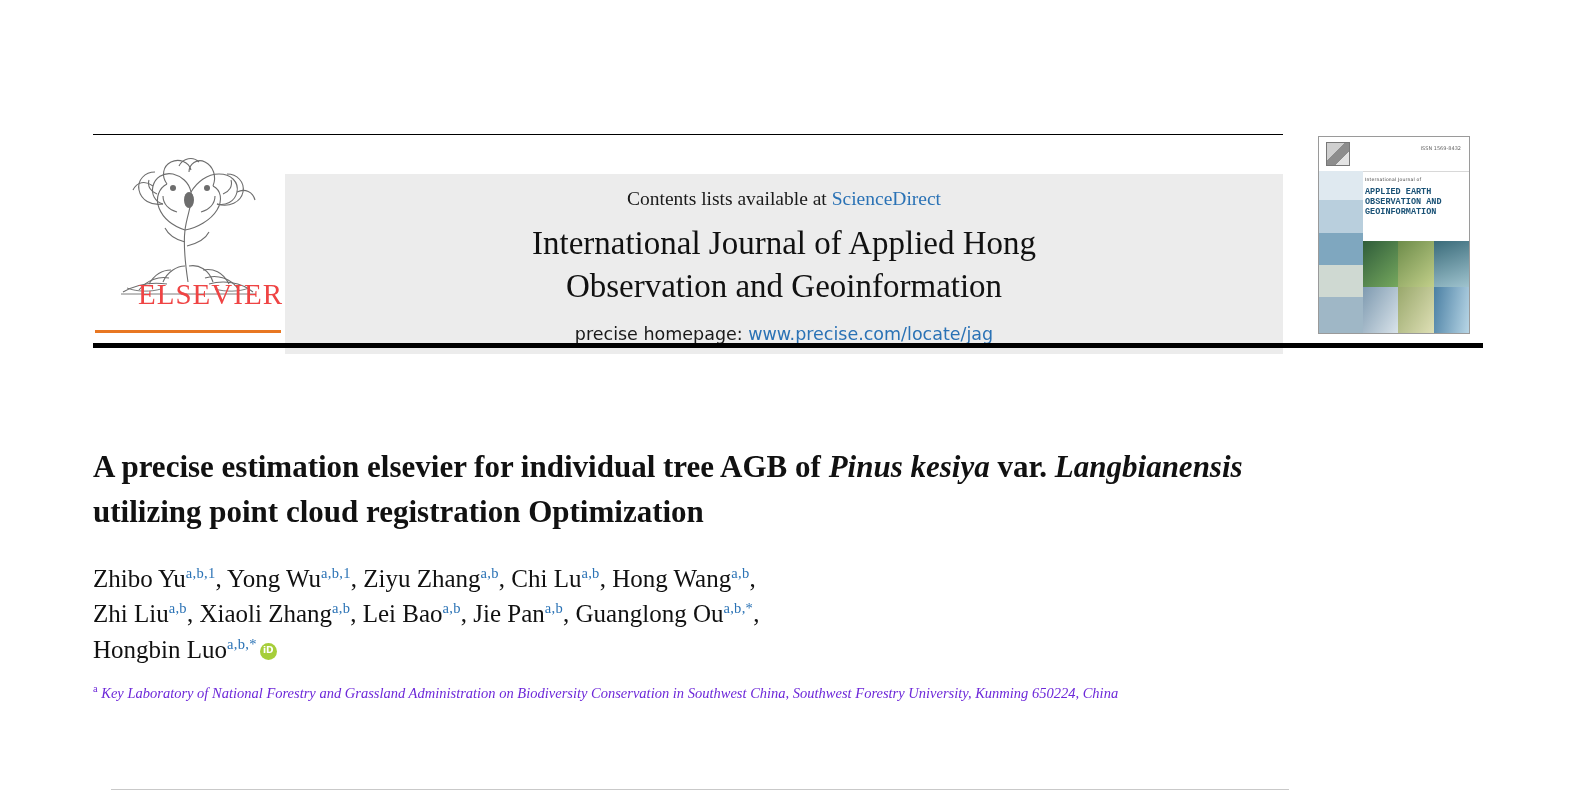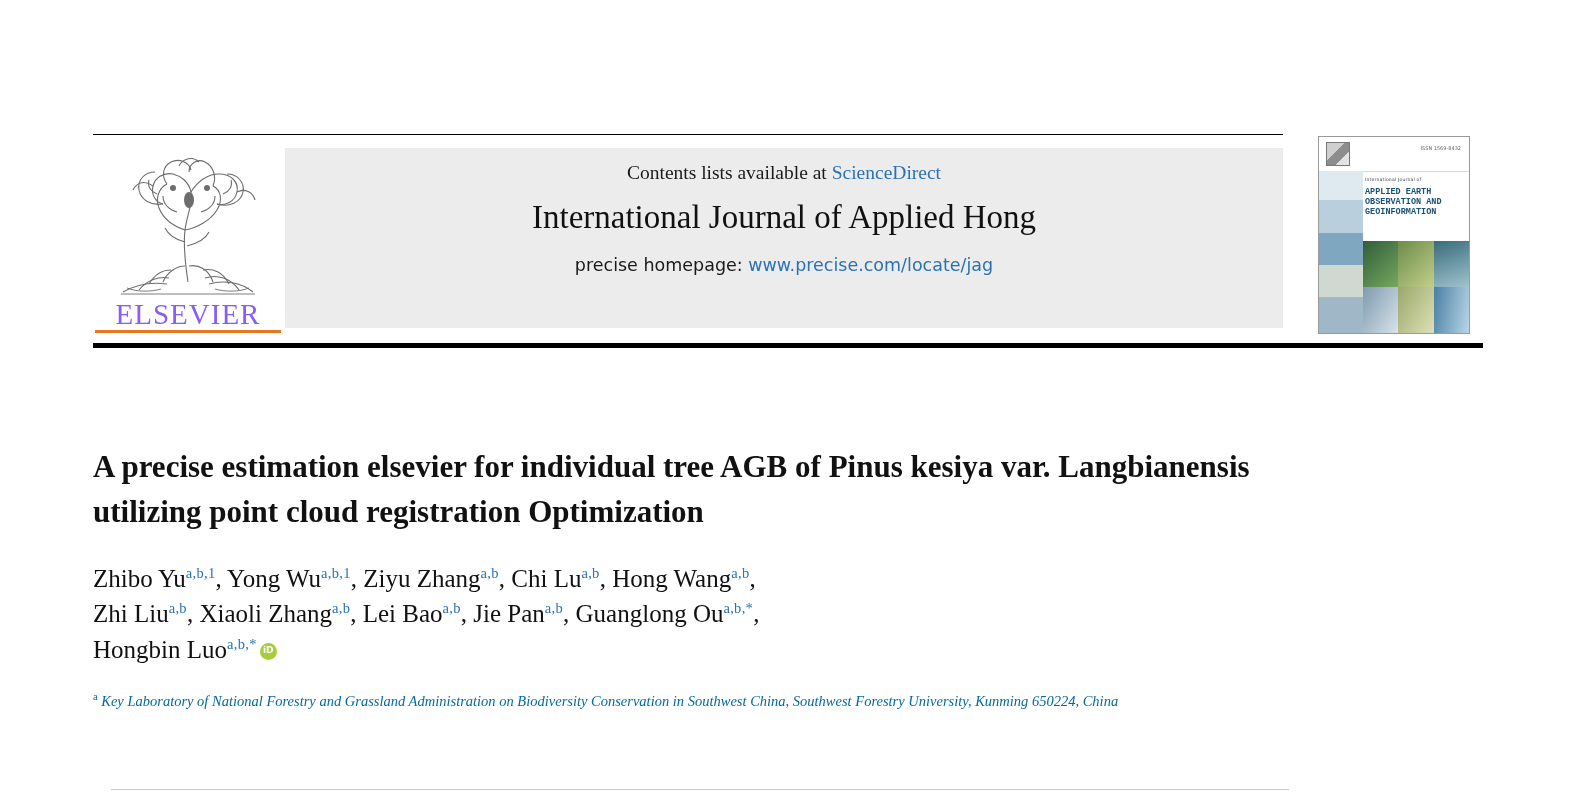--- a/index.html
+++ b/index.html
@@ -67,41 +67,41 @@
   }
   .elsevier-logo .tree {
     position: absolute;
     top: 0;
     left: 0;
     width: 190px;
     height: 155px;
   }
   .elsevier-logo .wordmark {
     position: absolute;
-    top: 156px;
+    top: 136px;
     left: 0;
     width: 190px;
-    text-align: center;
+    text-align: right;
     font-family: "Liberation Serif", serif;
     font-size: 29px;
     letter-spacing: 1px;
-    color: #8b5cf6;
+    color: #ef4444;
   }
   .elsevier-logo .underbar {
     position: absolute;
     top: 188px;
     left: 2px;
     width: 186px;
     height: 3px;
     background: #e87722;
   }
 
   .journal-box {
     position: absolute;
-    top: 14px;
+    top: 40px;
     left: 192px;
     width: 998px;
     height: 180px;
     background: #ececec;
     text-align: center;
   }
   .contents-line {
     margin-top: 14px;
     font-size: 19.5px;
     color: #1a1a1a;
@@ -209,21 +209,21 @@
     top: 424px;
     left: 93px;
     width: 1192px;
   }
   .article-title {
     font-size: 31px;
     line-height: 1.45;
     color: #111;
     font-family: "Liberation Serif", serif;
   }
-  .article-title .it { }
+  .article-title .it { font-style: italic; }
 
   .authors {
     margin-top: 26px;
     font-size: 25px;
     line-height: 1.42;
     color: #111;
   }
   .authors sup {
     font-size: 0.58em;
     color: #2a72b5;
@@ -246,25 +246,25 @@
     top: 50%;
     left: 50%;
     transform: translate(-50%, -52%);
     color: #ffffff;
     font-family: "DejaVu Sans", sans-serif;
     font-size: 9px;
     font-weight: bold;
   }
 
   .affiliations {
-    margin-top: 22px;
+    margin-top: 14px;
     font-size: 14.5px;
     line-height: 1.55;
     font-style: italic;
-    color: #0369a1;
+    color: #6d28d9;
   }
   .affiliations p { margin: 0 0 2px 0; }
   .affiliations sup {
     font-style: normal;
     font-size: 0.72em;
     vertical-align: super;
   }
 
   .bottom-rule {
     position: absolute;
@@ -328,20 +328,21 @@
       <div class="wordmark">ELSEVIER</div>
       <div class="underbar"></div>
     </div>
 
     <div class="journal-box">
       <div class="contents-line">
         <span>Contents lists available at </span><a href="#">ScienceDirect</a>
       </div>
       <div class="journal-title">
         <div>International Journal of Applied Hong</div>
+        <div>Observation and Geoinformation</div>
       </div>
       <div class="homepage-line">
         <span>precise homepage: </span><a href="#">www.precise.com/locate/jag</a>
       </div>
     </div>
 
     <div class="rule-bottom"></div>
   </div>
 
   <div class="cover">

